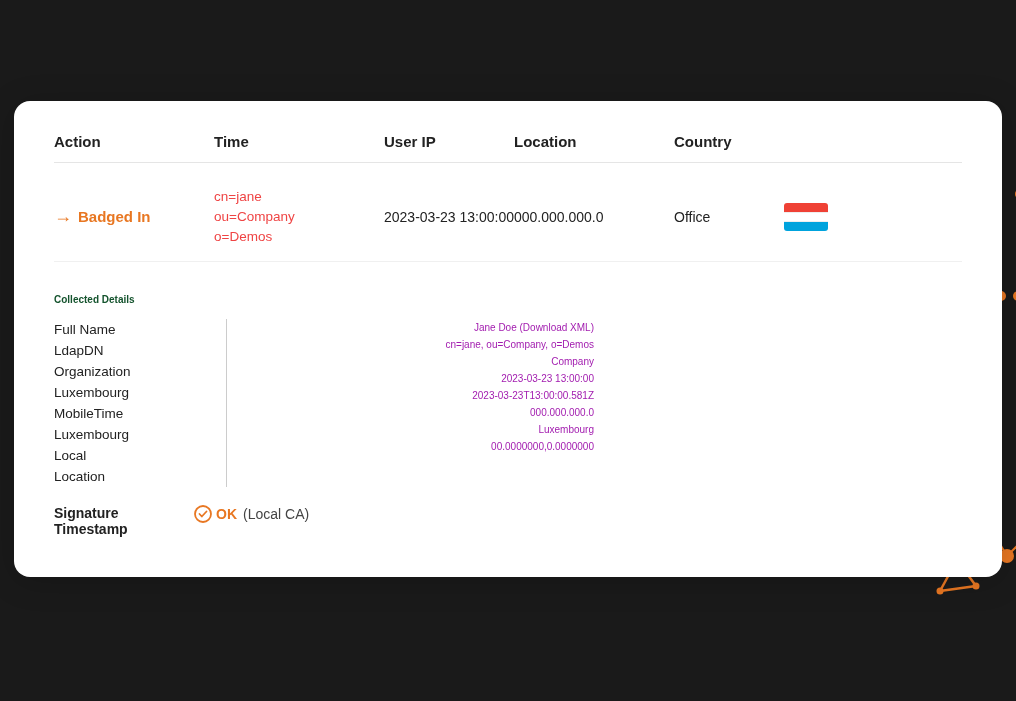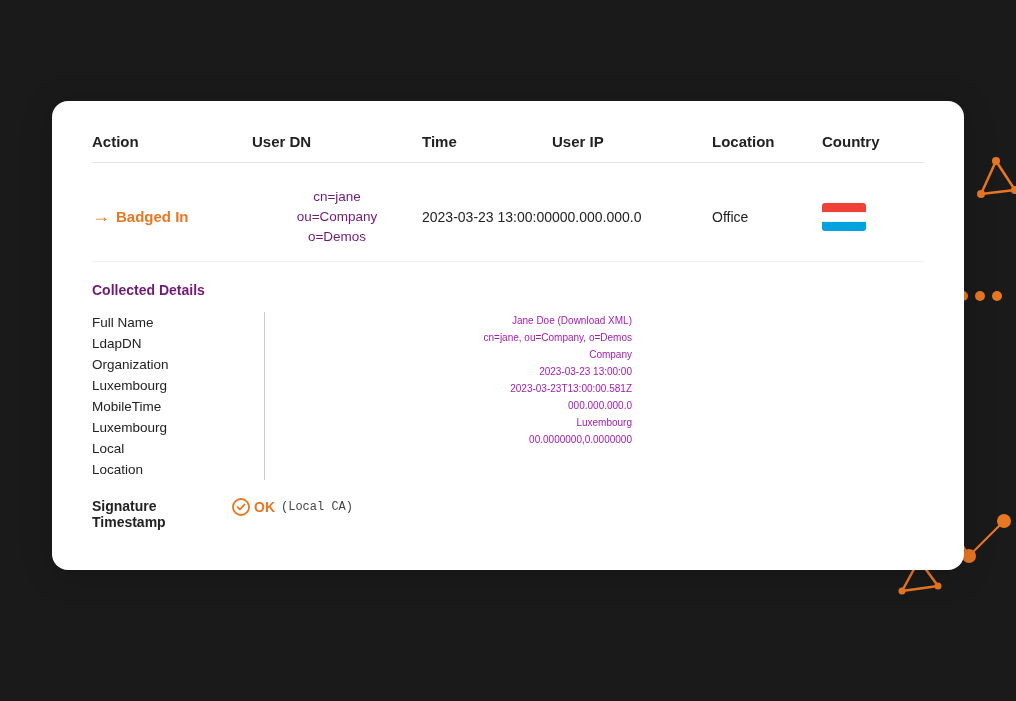--- a/index.html
+++ b/index.html
@@ -8,21 +8,21 @@
       display: flex;
       justify-content: center;
       align-items: center;
       width: 1016px;
       height: 701px;
       font-family: 'Segoe UI', Arial, sans-serif;
       overflow: hidden;
     }
     .outer-container {
       position: relative;
-      width: 912px;
+      width: 988px;
       min-height: 500px;
     }
     .card {
       background: #fff;
       border-radius: 16px;
       padding: 32px 40px 40px 40px;
       box-shadow: 0 4px 32px rgba(0,0,0,0.18);
       position: relative;
       z-index: 2;
     }
@@ -58,43 +58,42 @@
     .badge-icon {
       font-size: 18px;
       color: #e87722;
     }
     .table-cell {
       font-size: 14px;
       color: #222;
     }
     .user-dn-cell {
       font-size: 13.5px;
-      color: #701a75;
+      color: #ef4444;
       line-height: 1.5;
-      text-align: center;
     }
     
     .flag-lu {
       width: 44px;
       height: 28px;
       border-radius: 3px;
       overflow: hidden;
       display: flex;
       flex-direction: column;
     }
     .flag-lu .stripe-red { background: #ef4135; flex: 1; }
     .flag-lu .stripe-white { background: #fff; flex: 1; border-top: 1px solid #eee; border-bottom: 1px solid #eee; }
     .flag-lu .stripe-blue { background: #00a3dd; flex: 1; }
 
     
     .section-title {
-      font-size: 14px;
-      font-weight: 700;
-      color: #701a75;
-      margin-top: 20px;
+      font-size: 10px;
+      font-weight: 700;
+      color: #14532d;
+      margin-top: 32px;
       margin-bottom: 14px;
     }
     .details-label {
       font-size: 13.5px;
       color: #222;
       padding: 3px 0;
     }
     .details-value {
       font-size: 10px;
       color: #a21caf;
@@ -122,21 +121,21 @@
       gap: 6px;
     }
     .ok-badge {
       color: #e87722;
       font-weight: 700;
       display: flex;
       align-items: center;
       gap: 4px;
     }
     .ok-text { font-weight: 700; font-size: 14px; }
-    .ok-sub { color: #444; font-weight: 400; font-size: 12px; font-family: Liberation Mono, monospace; }
+    .ok-sub { color: #444; font-weight: 400; font-size: 14px; }
 
     
     .deco-container {
       position: absolute;
       top: 0; left: 0; width: 100%; height: 100%;
       pointer-events: none;
       z-index: 1;
     }
     
     .deco-document {
@@ -167,21 +166,20 @@
     }
   </style>
 </head>
 <body>
 
 <div class="outer-container">
   <div class="card">
 
     <div class="table-header">
       <div class="table-header-cell">Action</div>
-      <div class="table-header-cell">User DN</div>
       <div class="table-header-cell">Time</div>
       <div class="table-header-cell">User IP</div>
       <div class="table-header-cell">Location</div>
       <div class="table-header-cell">Country</div>
     </div>
 
     <div class="table-row">
       <div class="badge-action">
         <span class="badge-icon">→</span>
         <span>Badged In</span>

